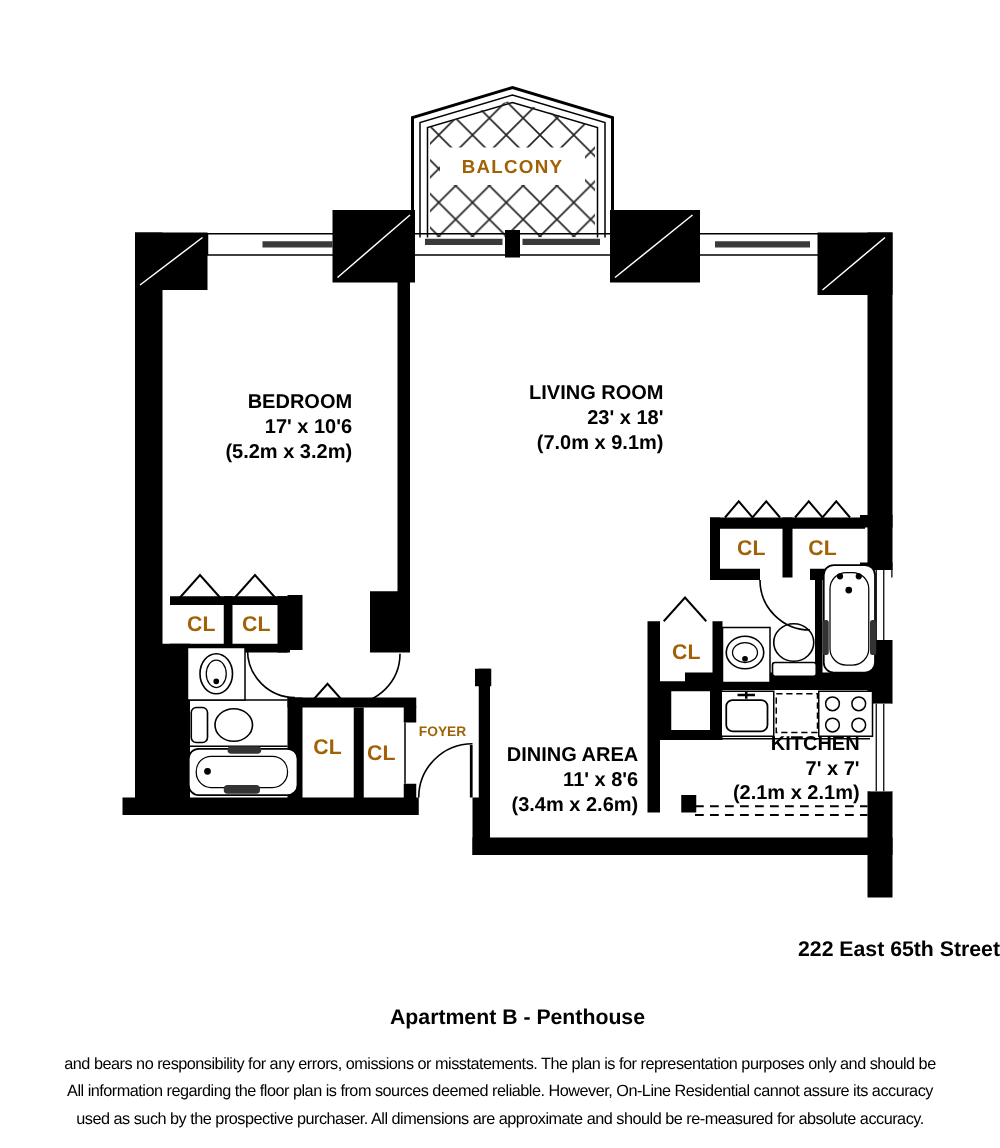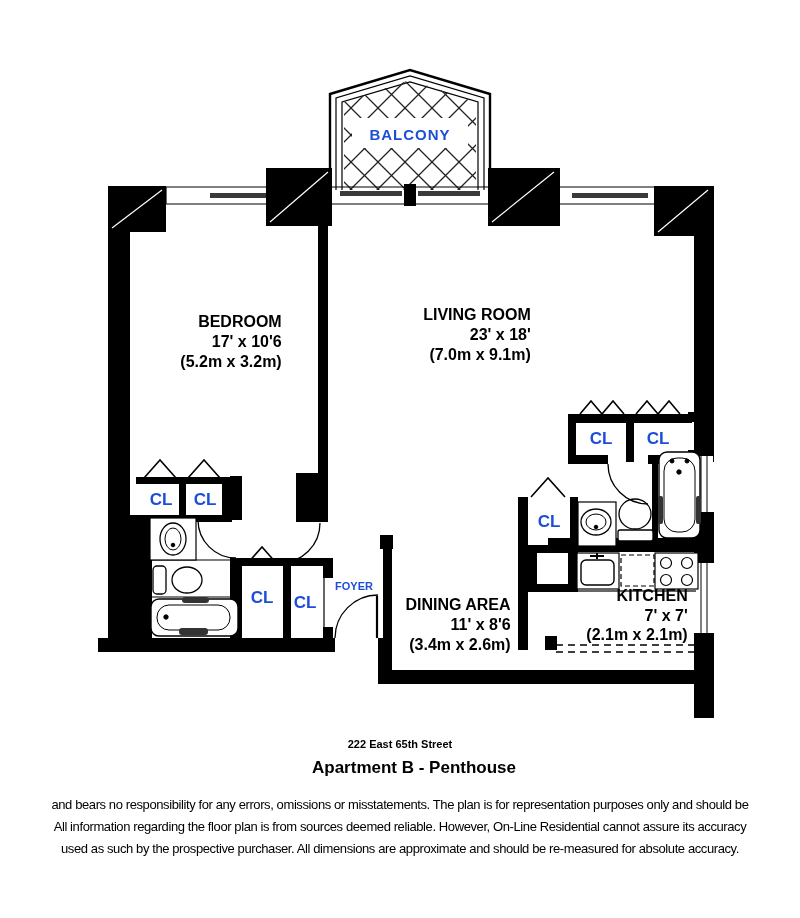--- a/index.html
+++ b/index.html
@@ -1,29 +1,29 @@
 <!DOCTYPE html>
 <html><head>
 <meta charset="utf-8">
 <style>
   html,body{margin:0;padding:0;background:#fff;}
   .page{position:relative;width:800px;height:918px;background:#fff;
         font-family:"Liberation Sans",sans-serif;color:#000;overflow:hidden;}
   .plan{position:absolute;left:0;top:0;width:800px;height:730px;}
   .plan svg{position:absolute;left:0;top:0;}
   .lbl{position:absolute;transform:translate(-50%,-50%);font-weight:bold;
-       text-align:center;white-space:nowrap;color:#1d4ed8;}
+       text-align:center;white-space:nowrap;color:#a16207;}
   .room{position:absolute;transform:translateX(-50%);text-align:right;
         font-weight:bold;font-size:16px;line-height:20px;white-space:nowrap;}
   .cl{font-size:17px;}
   .balcony-lbl{font-size:15px;letter-spacing:1px;}
   .foyer-lbl{font-size:11px;}
   .footer{position:absolute;left:0;top:730px;width:800px;text-align:center;}
-  .addr{font-size:11px;font-weight:bold;line-height:20px;margin-top:4px;}
-  .apt{font-size:17px;font-weight:bold;line-height:20px;margin-top:4px;padding-left:28px;}
+  .addr{font-size:17px;font-weight:bold;line-height:20px;margin-top:20px;text-align:right;}
+  .apt{font-size:17px;font-weight:bold;line-height:20px;margin-top:34px;padding-left:28px;}
   .disc{margin-top:16px;font-size:13px;letter-spacing:-0.4px;line-height:22px;}
 </style>
 </head>
 <body>
 
 <div class="page">
   <div class="plan">
     <svg width="800" height="730" viewBox="0 0 800 730">
       <defs>
         <pattern id="lattice" width="27" height="27" patternUnits="userSpaceOnUse">

